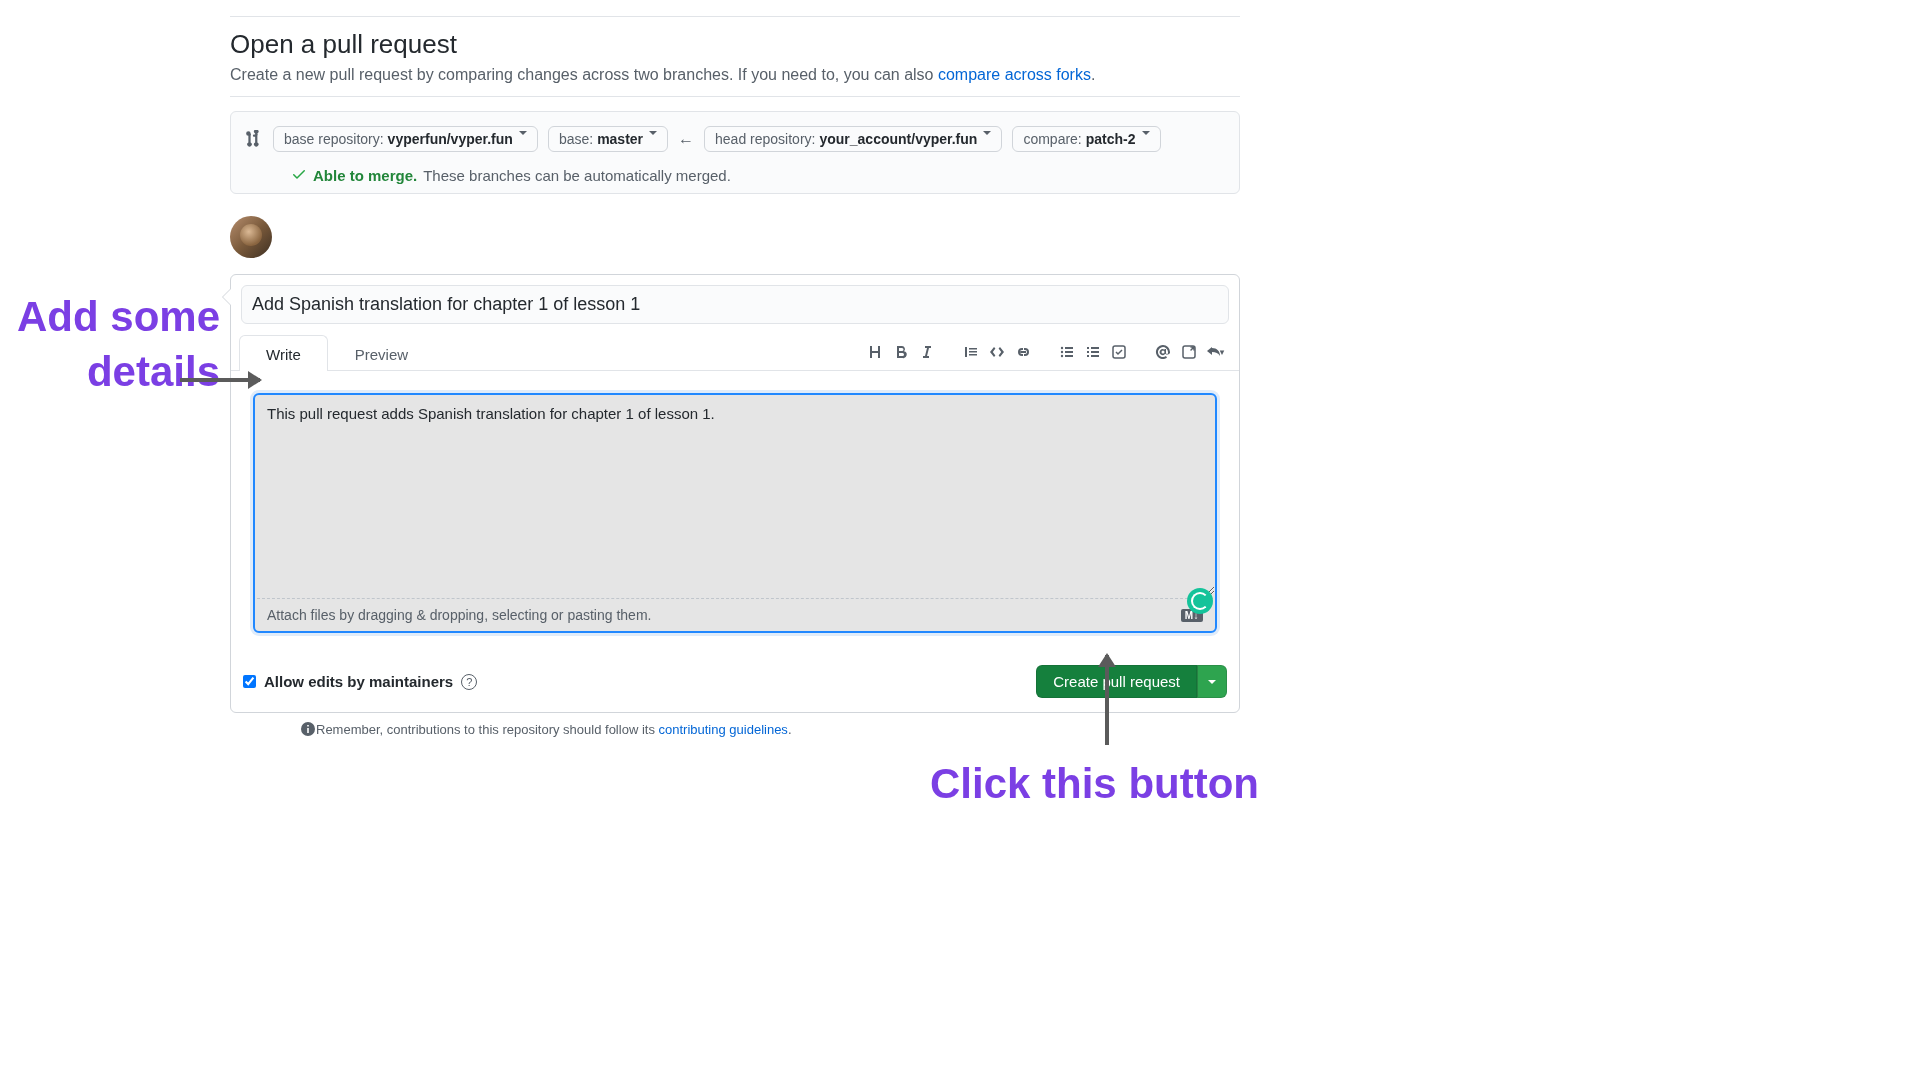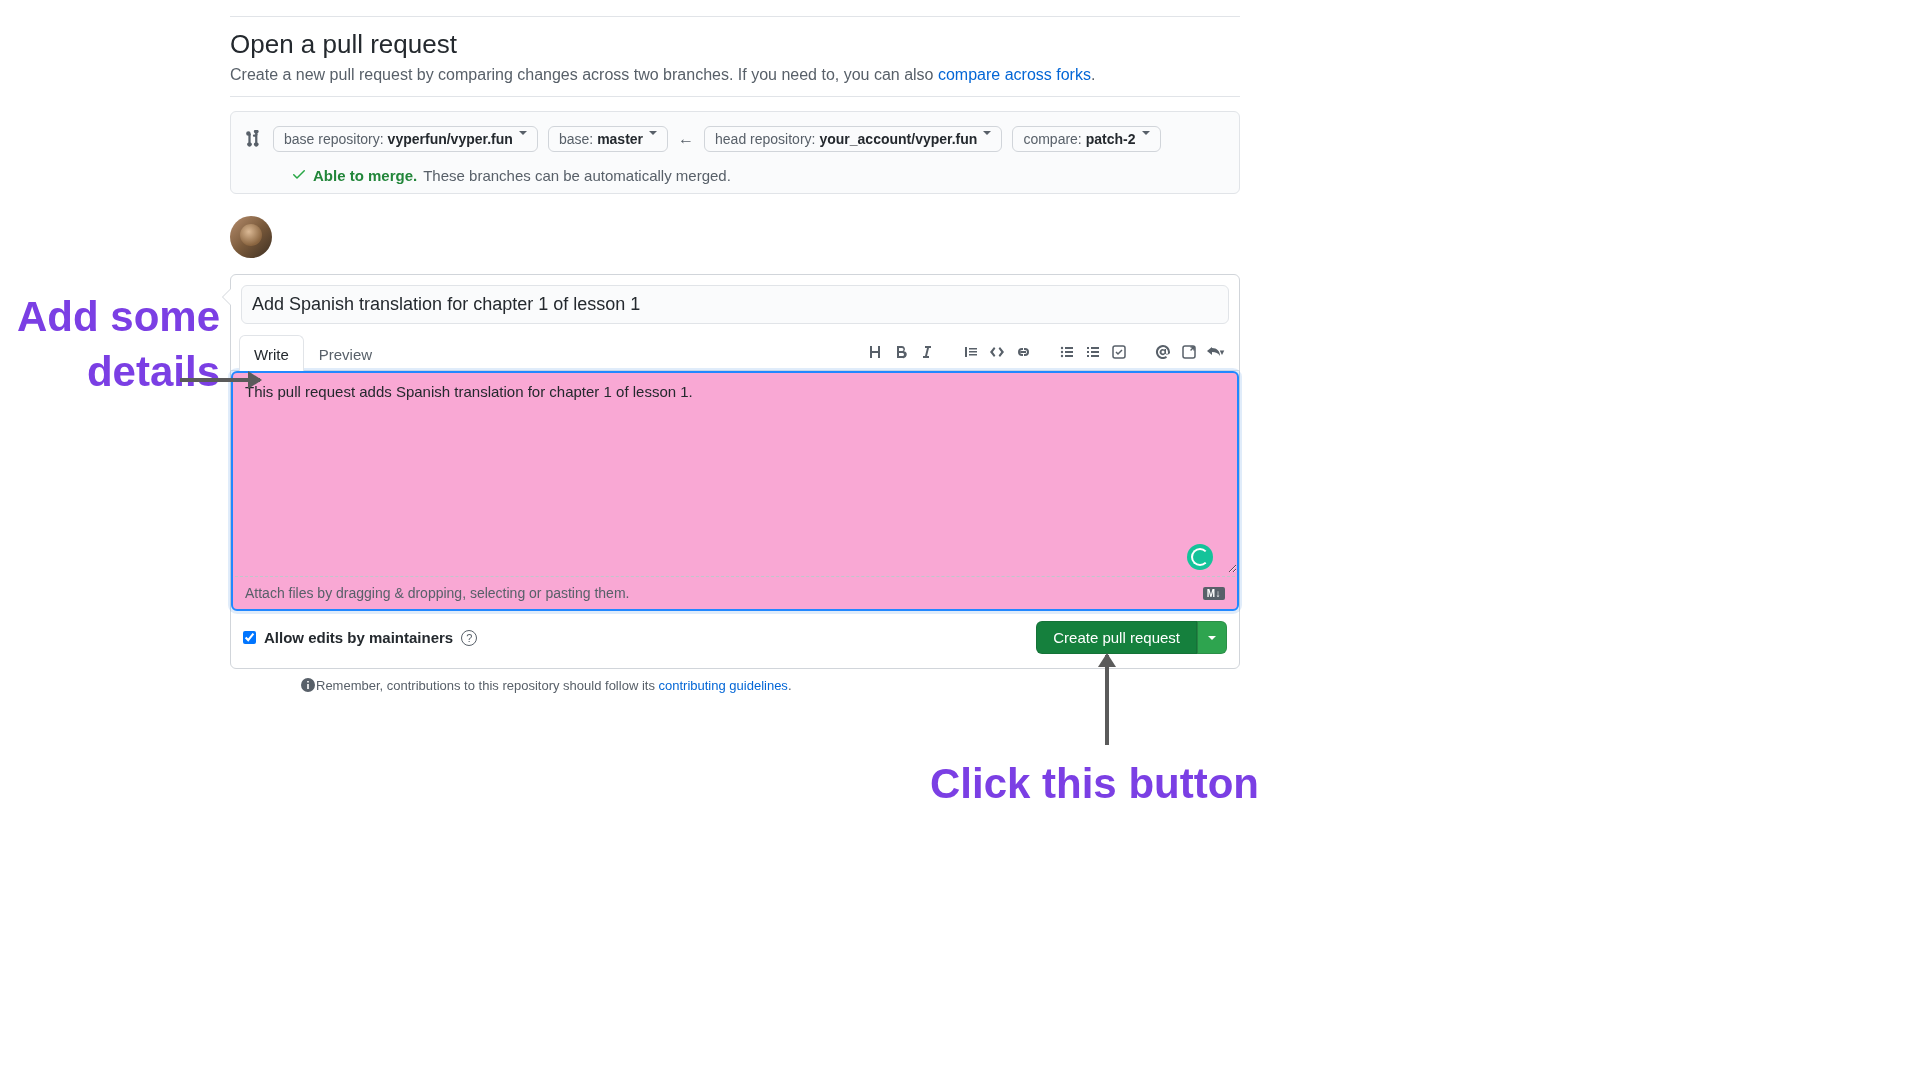--- a/index.html
+++ b/index.html
@@ -29,28 +29,28 @@
   .avatar::after{content:""; position:absolute; left:10px; top:8px; width:22px; height:22px; border-radius:50%; background:radial-gradient(circle at 40% 35%, #dbb995 0%, #8a6540 70%);}
   
   .editor-box { flex:1; border:1px solid #d1d5da; border-radius:6px; position:relative; background:#fff; }
   .editor-box::before { content:""; position:absolute; left:-9px; top:14px; width:0; height:0; border-top:8px solid transparent; border-bottom:8px solid transparent; border-right:8px solid #d1d5da; }
   .editor-box::after { content:""; position:absolute; left:-8px; top:14px; width:0; height:0; border-top:8px solid transparent; border-bottom:8px solid transparent; border-right:8px solid #fff; }
   
   .title-input { width: calc(100% - 20px); margin:10px; padding:8px 10px; font-size:18px; color:#24292e; border:1px solid #e1e4e8; background:#fafbfc; border-radius:6px; }
   
   .tab-toolbar { display:flex; align-items:center; border-bottom:1px solid #e1e4e8; padding: 0 8px; justify-content:space-between; }
   .tabs { display:flex; gap:0; }
-  .tab { padding:10px 14px 8px; font-size:15px; color:#586069; border:1px solid transparent; border-bottom:none; border-top-left-radius:6px; border-top-right-radius:6px; cursor:pointer; position:relative; top:1px; }
+  .tab { padding:10px 26px 8px; font-size:15px; color:#586069; border:1px solid transparent; border-bottom:none; border-top-left-radius:6px; border-top-right-radius:6px; cursor:pointer; position:relative; top:1px; }
   .tab.active { background:#fff; border-color:#e1e4e8; color:#24292e; }
   .tbar { display:flex; gap:4px; align-items:center; color:#586069; padding-right:4px; }
   .tgrp { display:flex; gap:2px; margin-left: 16px; }
   .tico { width:24px; height:24px; display:flex; align-items:center; justify-content:center; cursor:pointer; border-radius:4px; }
   .tico svg { width:16px; height:16px; display:block; }
   
-  .body-area-wrap { margin:0; border:2px solid #2188ff; border-radius:6px; background:#f9a8d4; box-shadow: 0 0 0 3px rgba(3,102,214,0.12); }
+  .body-area-wrap { margin:22px; border:2px solid #2188ff; border-radius:6px; background:#e5e5e5; box-shadow: 0 0 0 3px rgba(3,102,214,0.12); }
   .body-area { width:100%; height:200px; padding:10px 12px; font-size:15px; color:#24292e; border:none; resize:vertical; font-family:inherit; outline:none; background:transparent; }
   .dashed-sep { border-top:1px dashed #c0c6cc; margin:0 2px; }
   .attach-row { padding:8px 12px; font-size:14px; color:#586069; display:flex; justify-content:space-between; align-items:center; }
   .md-badge { font-size:10px; font-weight:700; background:#586069; color:#fff; padding:1px 4px; border-radius:2px; letter-spacing:0.5px; }
   .grammarly { position:absolute; right:26px; bottom:98px; width:26px; height:26px; border-radius:50%; background:#15c39a; display:flex; align-items:center; justify-content:center; }
   .grammarly::after{content:""; position:absolute; width:14px; height:14px; border:2px solid #fff; border-radius:50%; border-right-color:transparent; }
   
   .footer-row { display:flex; justify-content:space-between; align-items:center; padding:10px 12px 14px; }
   .allow-row { display:flex; align-items:center; gap:8px; font-size:15px; color:#24292e; font-weight:600; }
   .allow-row .q { width:16px;height:16px;border:1px solid #586069;border-radius:50%;display:inline-flex;align-items:center;justify-content:center;font-size:11px;color:#586069;font-weight:400; }

